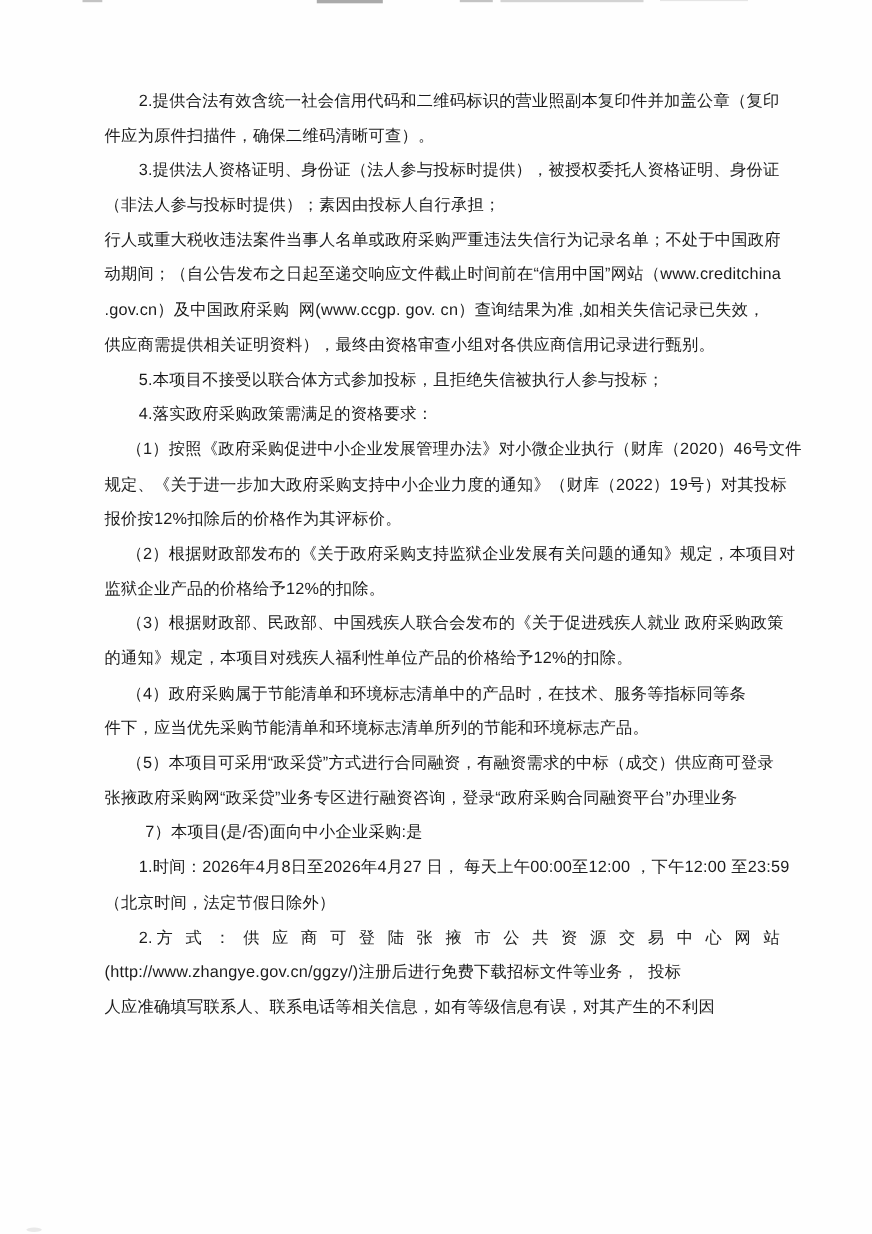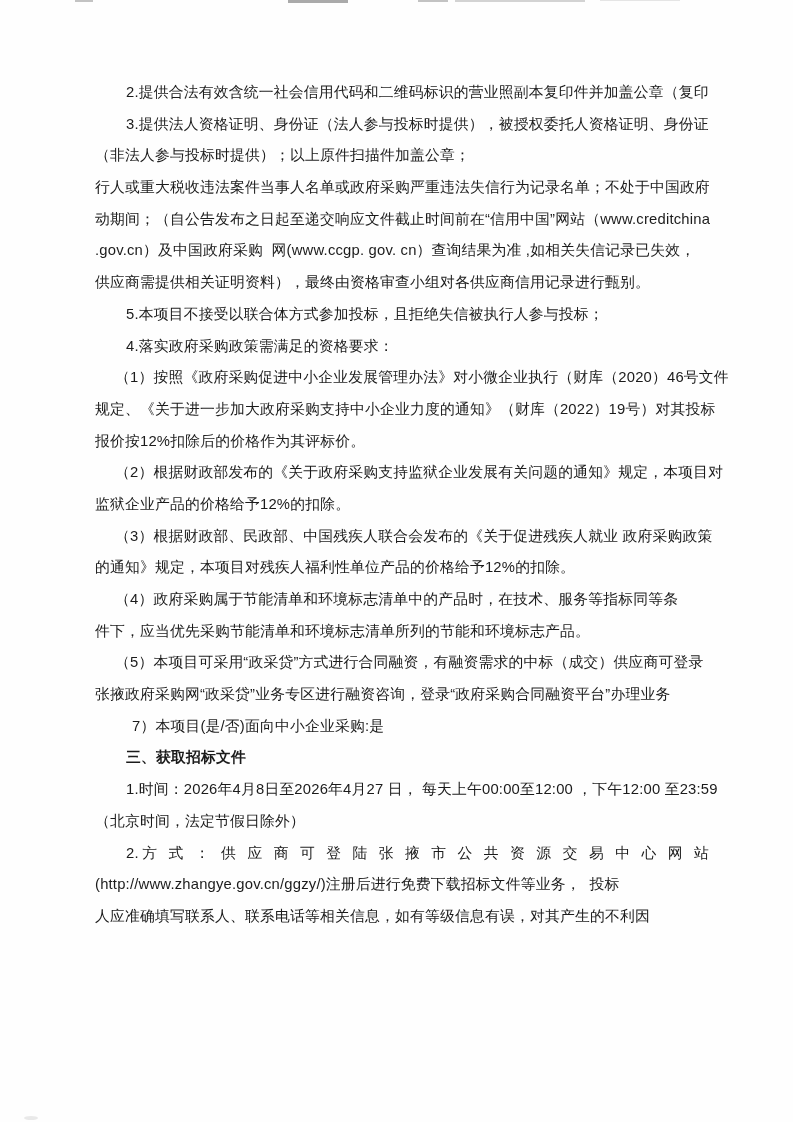--- a/index.html
+++ b/index.html
@@ -60,40 +60,40 @@
 <div class="page">
   <div class="scan-artifact artifact-1"></div>
   <div class="scan-artifact artifact-2"></div>
   <div class="scan-artifact artifact-3"></div>
   <div class="scan-artifact artifact-4"></div>
   <div class="scan-artifact artifact-5"></div>
   <div class="scan-artifact artifact-bottom"></div>
 
   <div class="content" id="doc-lines">
       <div class="line ind-para">2.提供合法有效含统一社会信用代码和二维码标识的营业照副本复印件并加盖公章（复印</div>
+      <div class="line ind-none">件应为原件扫描件，确保二维码清晰可查）。</div>
       <div class="line ind-para">3.提供法人资格证明、身份证（法人参与投标时提供），被授权委托人资格证明、身份证</div>
-      <div class="line ind-none">（非法人参与投标时提供）；以上原件扫描件加盖公章；</div>
+      <div class="line ind-none">（非法人参与投标时提供）；素因由投标人自行承担；</div>
       <div class="line ind-none">行人或重大税收违法案件当事人名单或政府采购严重违法失信行为记录名单；不处于中国政府</div>
       <div class="line ind-none">动期间；（自公告发布之日起至递交响应文件截止时间前在“信用中国”网站（www.creditchina</div>
       <div class="line ind-none">.gov.cn）及中国政府采购  网(www.ccgp. gov. cn）查询结果为准 ,如相关失信记录已失效，</div>
       <div class="line ind-none">供应商需提供相关证明资料），最终由资格审查小组对各供应商信用记录进行甄别。</div>
       <div class="line ind-para">5.本项目不接受以联合体方式参加投标，且拒绝失信被执行人参与投标；</div>
       <div class="line ind-para">4.落实政府采购政策需满足的资格要求：</div>
       <div class="line ind-paren">（1）按照《政府采购促进中小企业发展管理办法》对小微企业执行（财库（2020）46号文件</div>
       <div class="line ind-none">规定、《关于进一步加大政府采购支持中小企业力度的通知》（财库（2022）19号）对其投标</div>
       <div class="line ind-none">报价按12%扣除后的价格作为其评标价。</div>
       <div class="line ind-paren">（2）根据财政部发布的《关于政府采购支持监狱企业发展有关问题的通知》规定，本项目对</div>
       <div class="line ind-none">监狱企业产品的价格给予12%的扣除。</div>
       <div class="line ind-paren">（3）根据财政部、民政部、中国残疾人联合会发布的《关于促进残疾人就业 政府采购政策</div>
       <div class="line ind-none">的通知》规定，本项目对残疾人福利性单位产品的价格给予12%的扣除。</div>
       <div class="line ind-paren">（4）政府采购属于节能清单和环境标志清单中的产品时，在技术、服务等指标同等条</div>
       <div class="line ind-none">件下，应当优先采购节能清单和环境标志清单所列的节能和环境标志产品。</div>
       <div class="line ind-paren">（5）本项目可采用“政采贷”方式进行合同融资，有融资需求的中标（成交）供应商可登录</div>
       <div class="line ind-none">张掖政府采购网“政采贷”业务专区进行融资咨询，登录“政府采购合同融资平台”办理业务</div>
       <div class="line ind-deep">7）本项目(是/否)面向中小企业采购:是</div>
-      <div class="line ind-para bold">三、获取招标文件</div>
       <div class="line ind-para">1.时间：2026年4月8日至2026年4月27 日， 每天上午00:00至12:00 ，下午12:00 至23:59</div>
       <div class="line ind-none">（北京时间，法定节假日除外）</div>
       <div class="line ind-para spread">2.方 式 ： 供 应 商 可 登 陆 张 掖 市 公 共 资 源 交 易 中 心 网 站</div>
       <div class="line ind-none">(http://www.zhangye.gov.cn/ggzy/)注册后进行免费下载招标文件等业务，  投标</div>
       <div class="line ind-none">人应准确填写联系人、联系电话等相关信息，如有等级信息有误，对其产生的不利因</div>
     </div>
 </div>
 
 </body></html>

